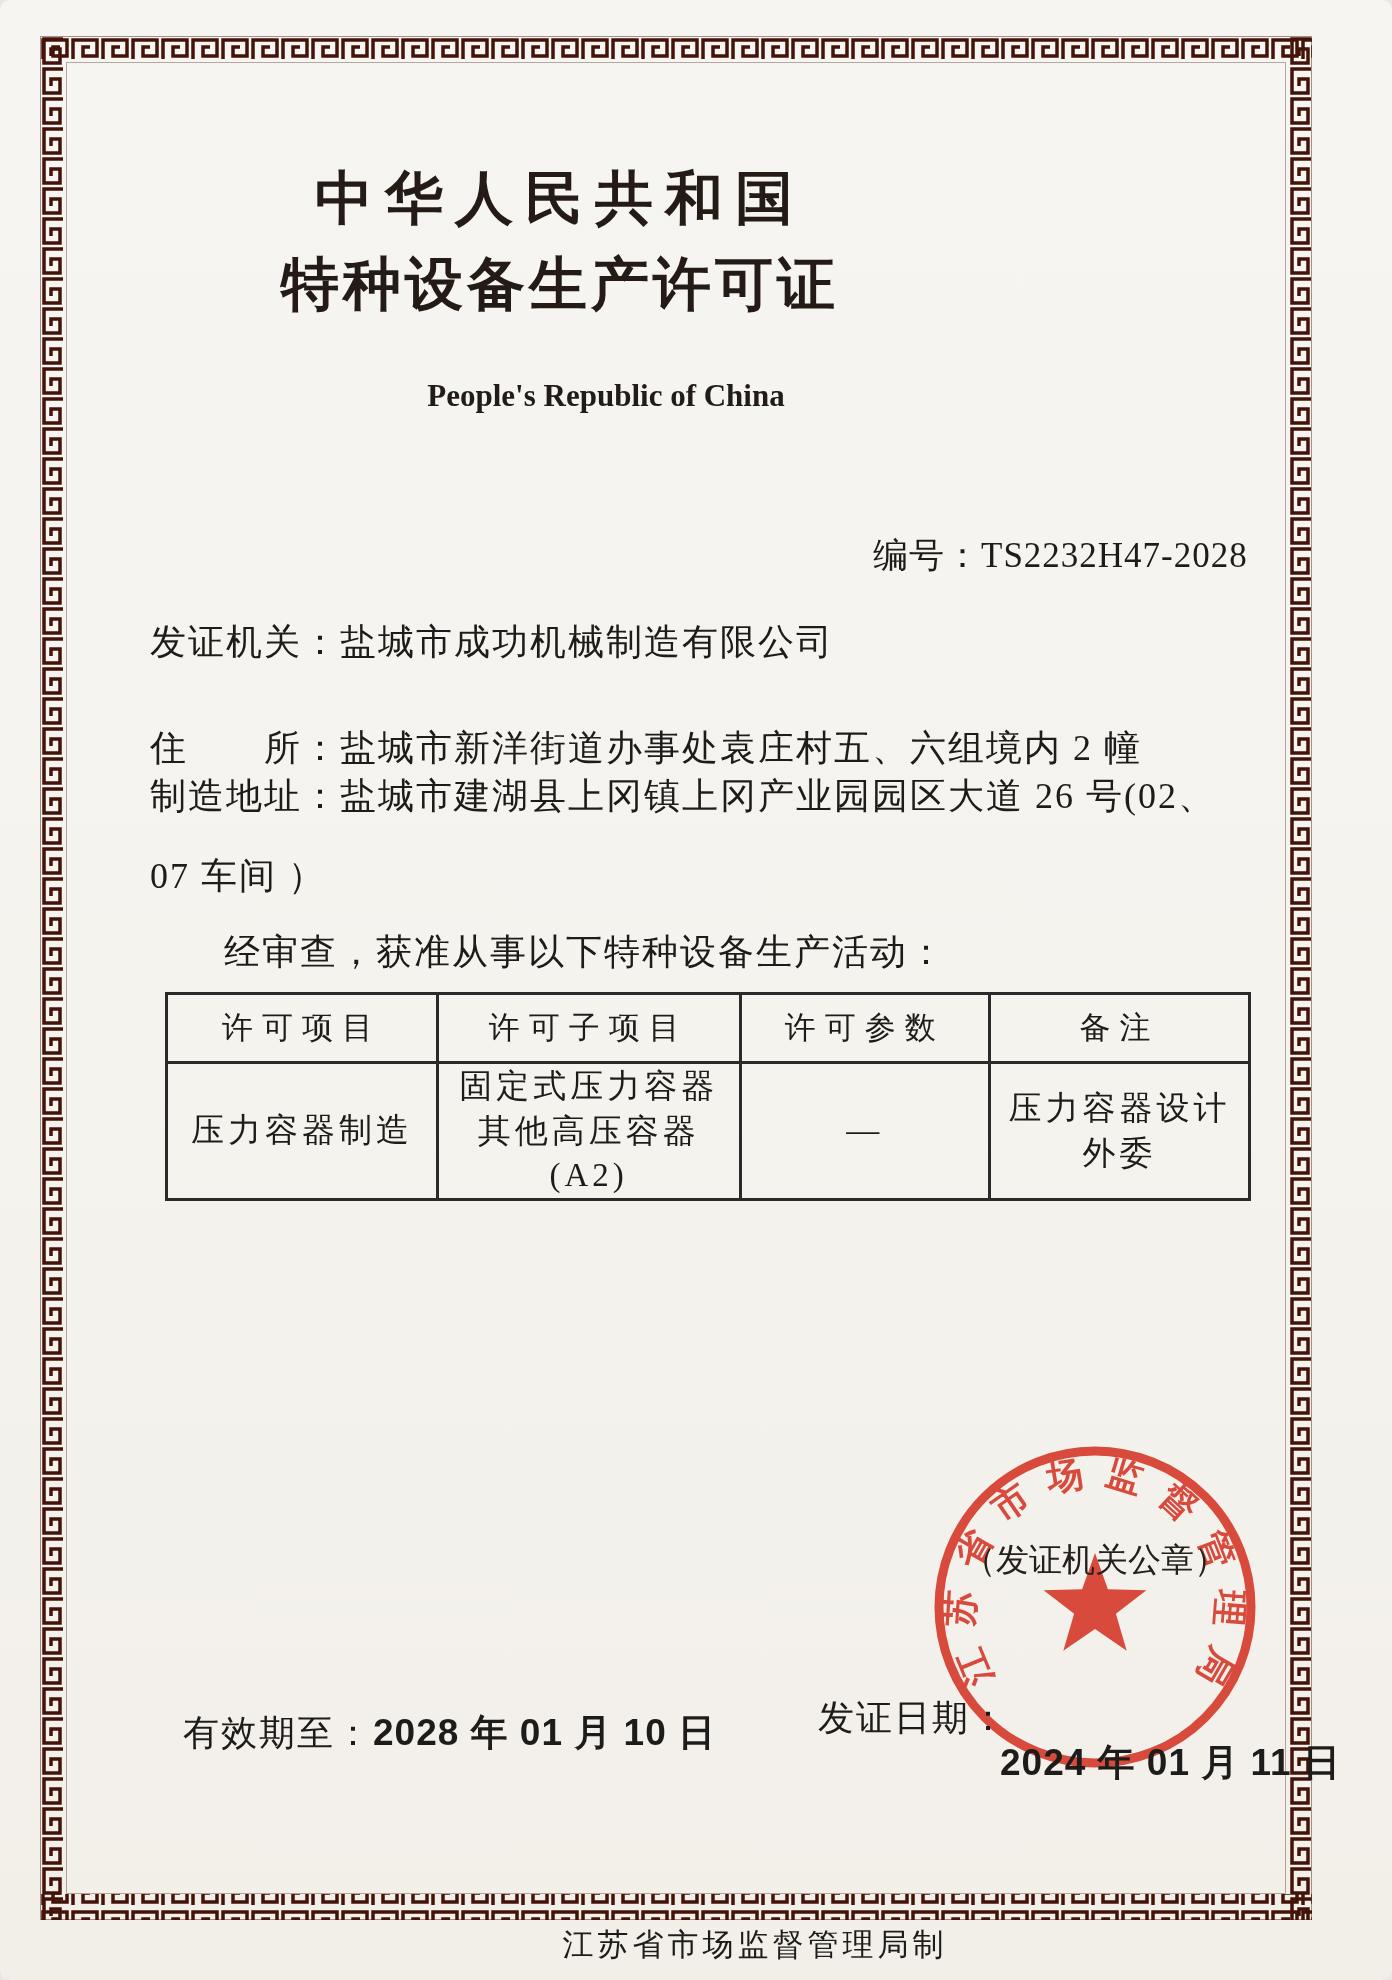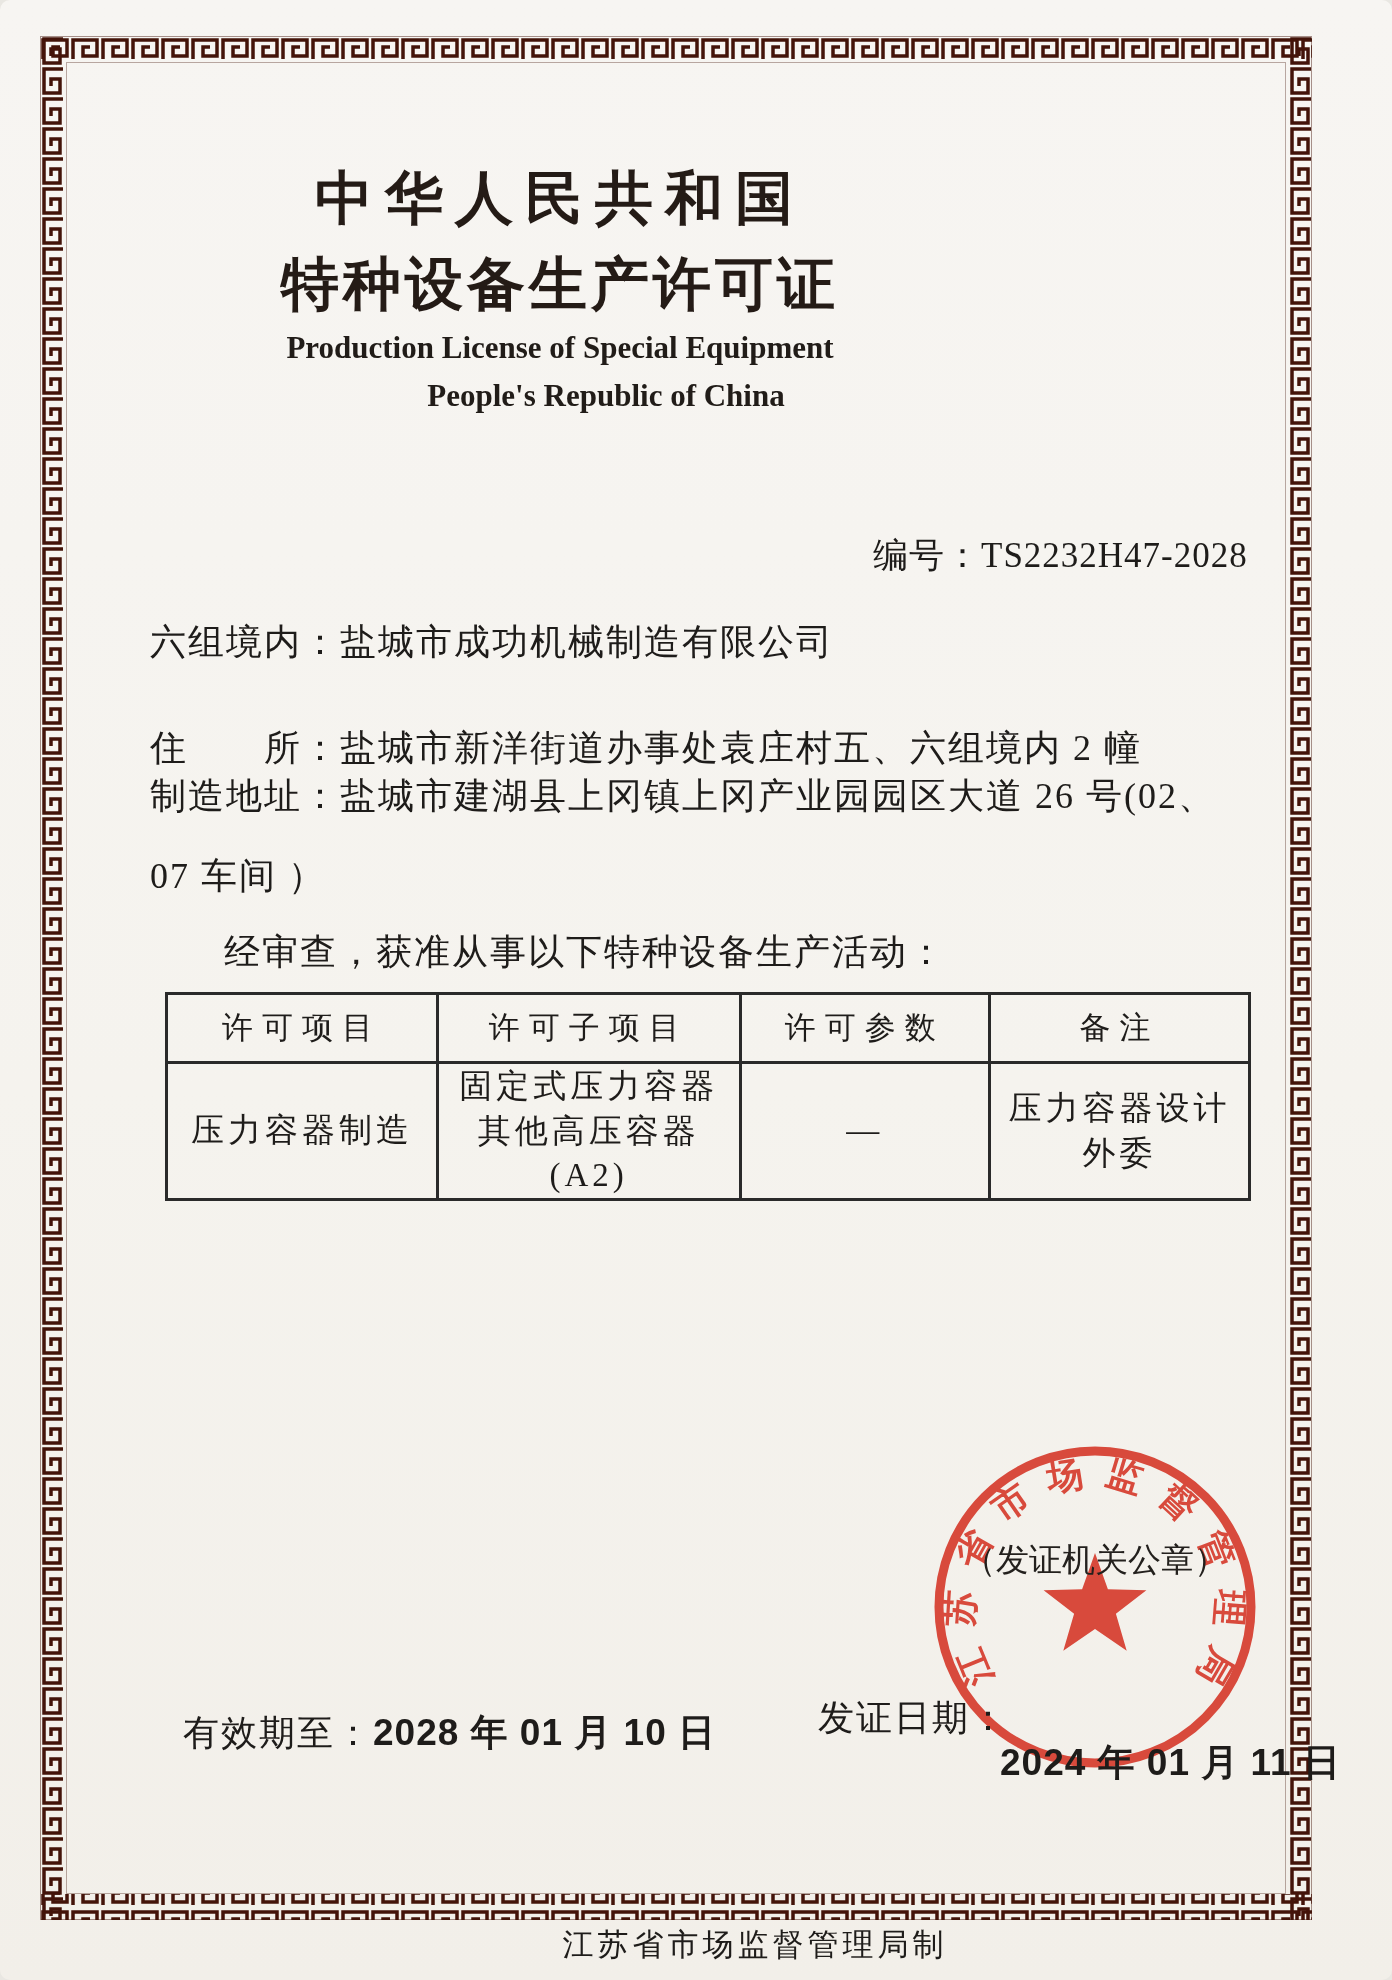--- a/index.html
+++ b/index.html
@@ -87,29 +87,28 @@
     <rect x="0" y="0" width="1272" height="26" fill="url(#mh)"></rect>
     <rect x="0" y="1858" width="1272" height="26" fill="url(#mh)"></rect>
     <rect x="0" y="0" width="26" height="1884" fill="url(#mv)"></rect>
     <rect x="1246" y="0" width="26" height="1884" fill="url(#mv)"></rect>
     <rect x="0.5" y="0.5" width="1271" height="1883" fill="none" stroke="#431309" stroke-width="1" opacity="0.45"></rect>
     <rect x="26.5" y="26.5" width="1219" height="1831" fill="none" stroke="#431309" stroke-width="1" opacity="0.35"></rect>
   </svg>
 
   <div class="abs title-cn title-cn1">中华人民共和国</div>
   <div class="abs title-cn title-cn2">特种设备生产许可证</div>
-  <div class="abs title-en title-en1">Production License of Special Equipment</div>
   <div class="abs title-en title-en2">People's Republic of China</div>
 
   <div class="abs license-no">
     <span>编号：</span><span>TS2232H47-2028</span>
   </div>
 
   <div class="abs info-line unit-line">
-    <span>六组境内：</span><span>盐城市成功机械制造有限公司</span>
+    <span>发证机关：</span><span>盐城市成功机械制造有限公司</span>
   </div>
 
   <div class="abs info-line addr-line">
     <span>住</span><span class="addr-gap"></span><span>所：</span><span>盐城市新洋街道办事处袁庄村五、六组境内 2 幢</span>
   </div>
 
   <div class="abs info-line mfg-line1">
     <span>制造地址：</span><span>盐城市建湖县上冈镇上冈产业园园区大道 26 号(02、</span>
   </div>
 

